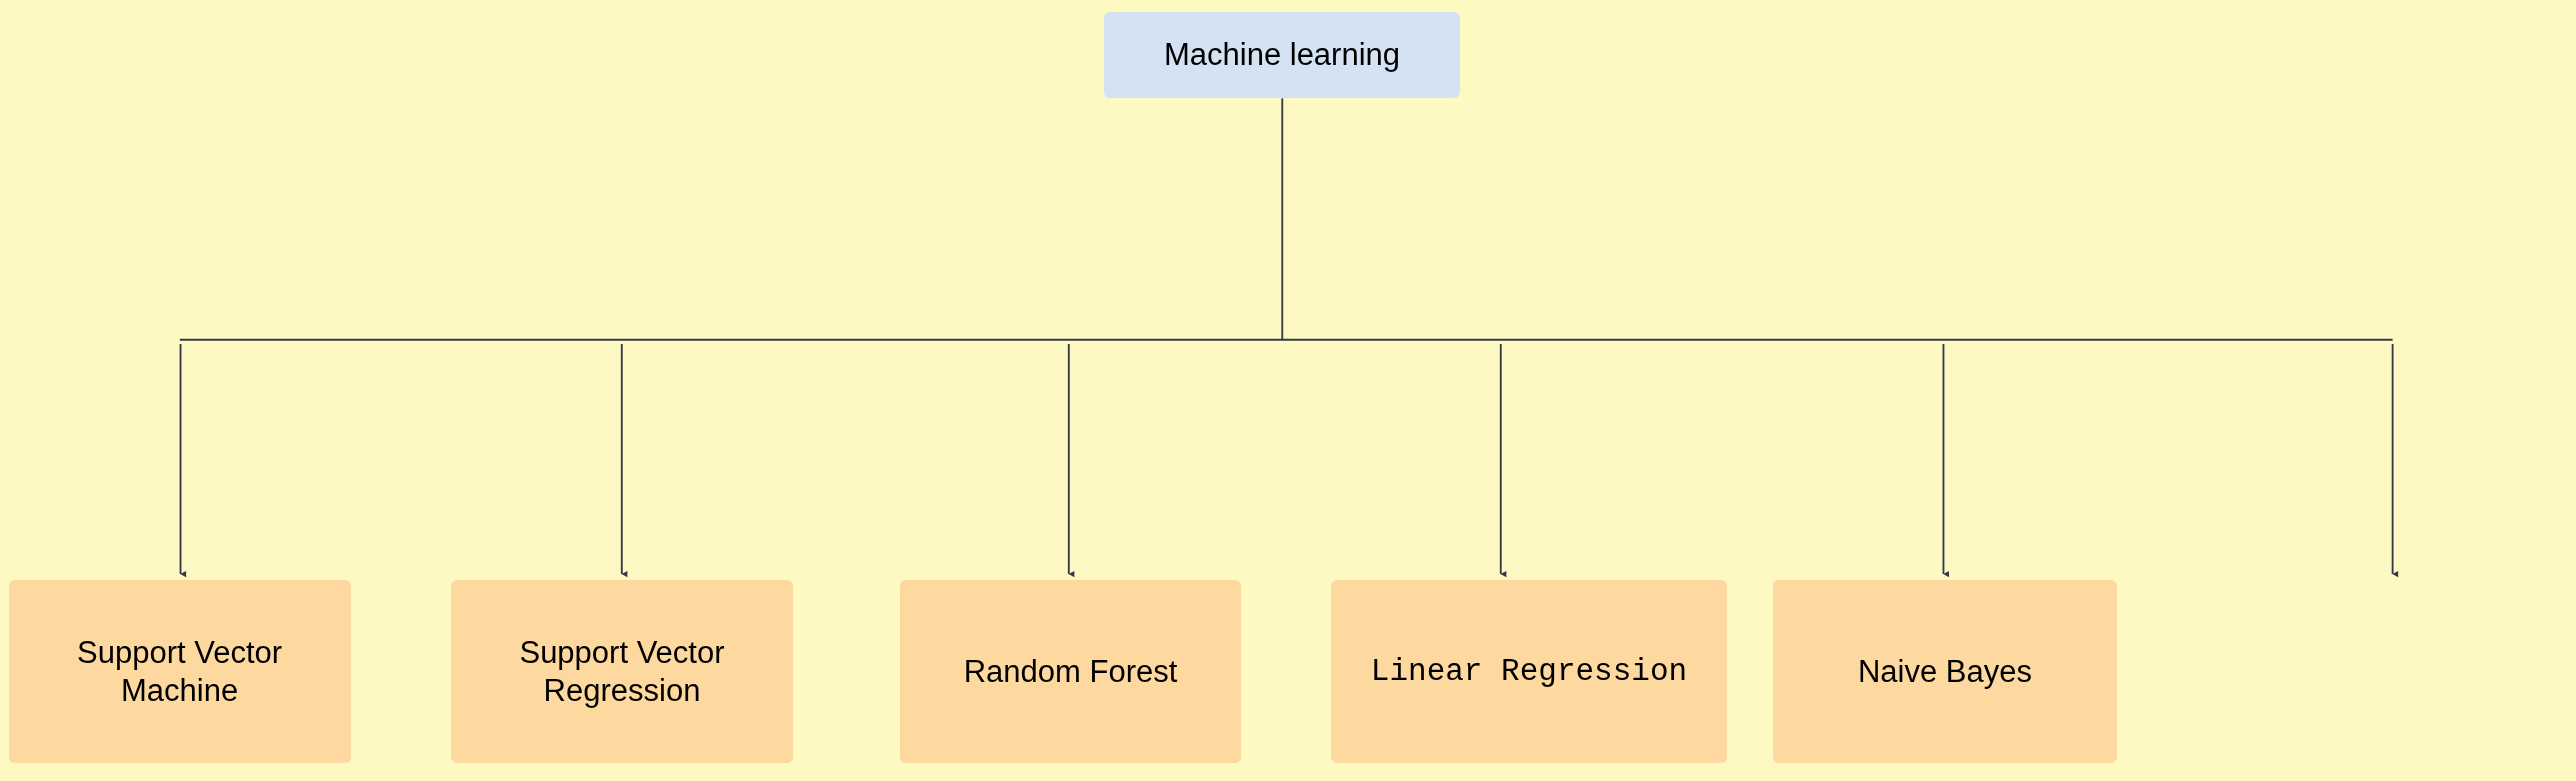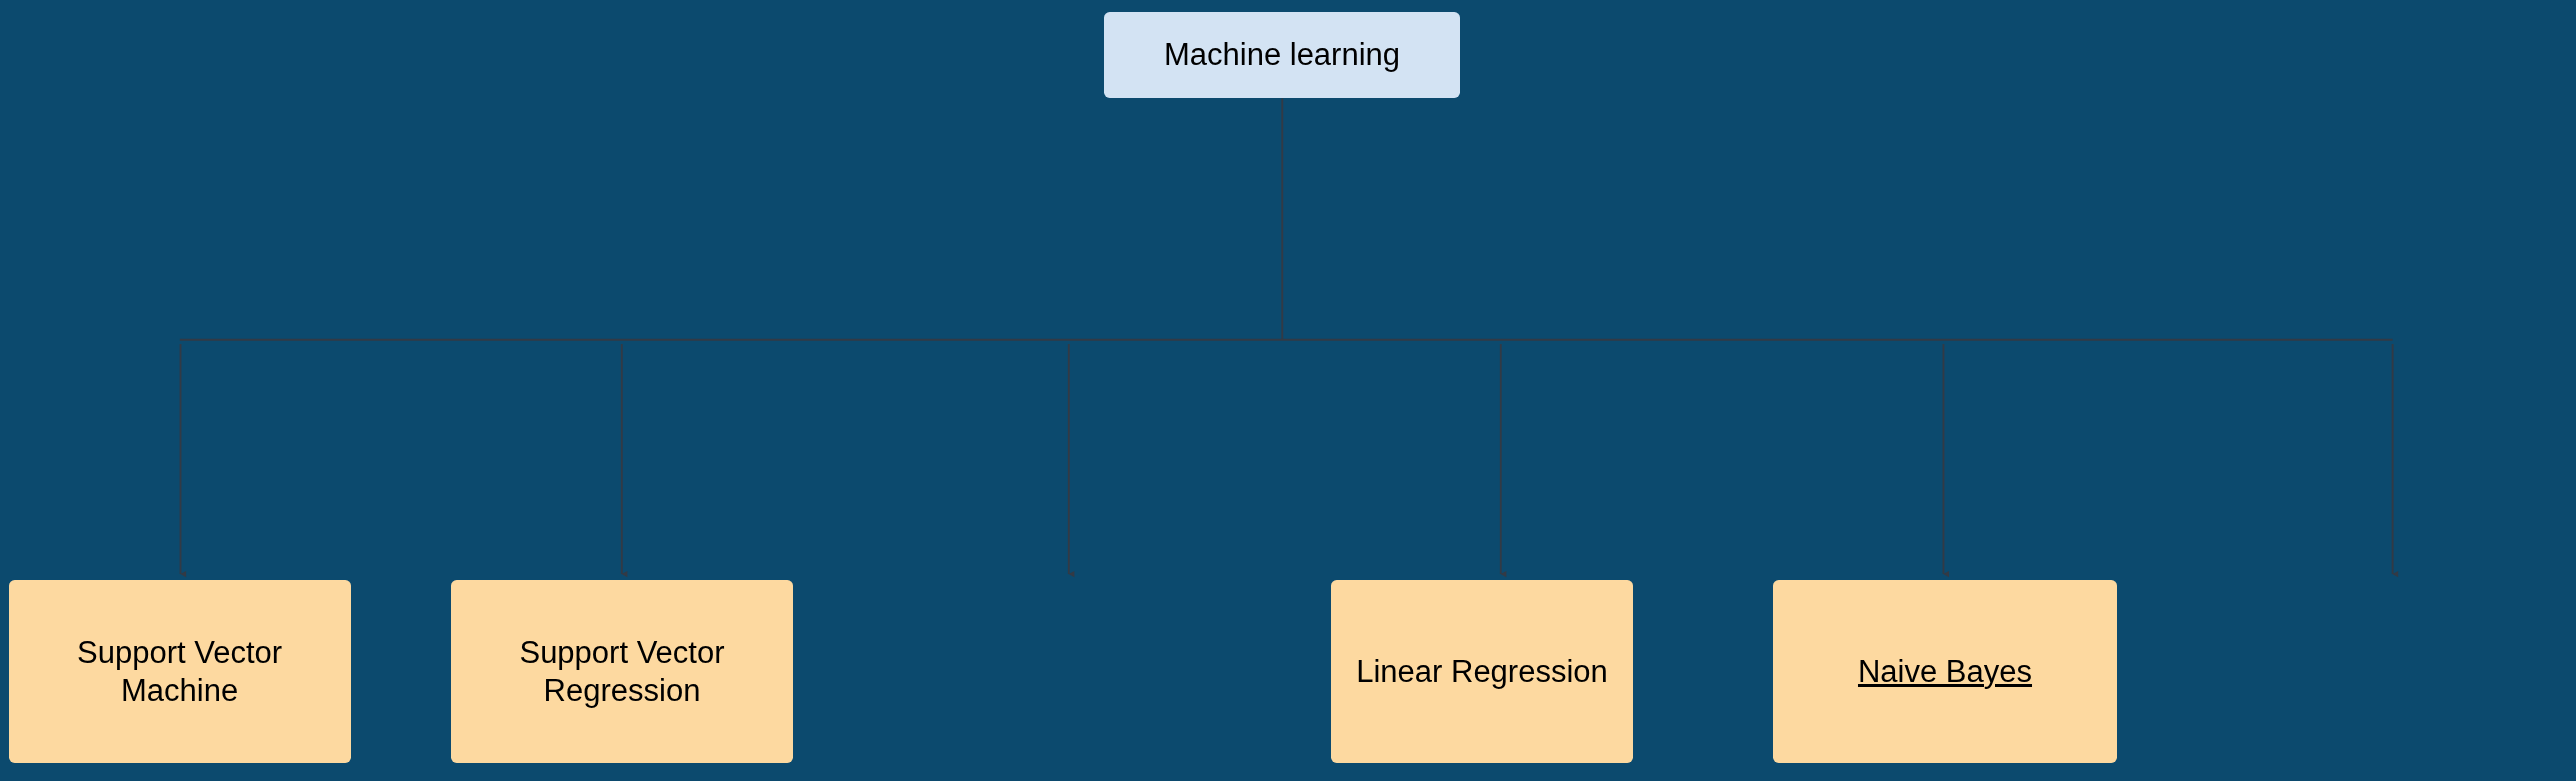--- a/index.html
+++ b/index.html
@@ -10,21 +10,21 @@
   body {
     width: 2576px;
     height: 782px;
     font-family: "Liberation Sans", sans-serif;
     overflow: hidden;
   }
   #diagram {
     position: relative;
     width: 2576px;
     height: 782px;
-    background: #0c4a6e;
+    background: #fef9c3;
   }
   #edges {
     position: absolute;
     left: 0;
     top: 0;
     width: 2576px;
     height: 782px;
     pointer-events: none;
   }
   .node {
@@ -53,22 +53,22 @@
   }
   .node-leaf {
     top: 580px;
     height: 183px;
     background: #fdd9a0;
     font-size: 31px;
   }
   .leaf-0 { left: 8.6px;   width: 342px; }
   .leaf-1 { left: 451px;  width: 342px; }
   .leaf-2 { left: 900px; width: 341px; }
-  .leaf-3 { left: 1331px; width: 302px; }
-  .leaf-4 { left: 1773px; width: 344px; text-decoration: underline; }
+  .leaf-3 { left: 1331px; width: 396px; font-family: Liberation Mono, monospace; }
+  .leaf-4 { left: 1773px; width: 344px; }
   .leaf-5 { left: 2222px; width: 341px; }
 </style>
 </head>
 <body>
 
 <div id="diagram">
 
   <svg id="edges" viewBox="0 0 3596 1091" width="2576" height="782" xmlns="http://www.w3.org/2000/svg">
     <defs>
       <marker id="arrowhead" markerWidth="10" markerHeight="9" refX="4.6" refY="8.4" orient="auto" markerUnits="userSpaceOnUse">
@@ -98,20 +98,23 @@
   <div class="node node-leaf leaf-0">
     <span class="node-label">Support Vector
 Machine</span>
   </div>
 
   <div class="node node-leaf leaf-1">
     <span class="node-label">Support Vector
 Regression</span>
   </div>
 
+  <div class="node node-leaf leaf-2">
+    <span class="node-label">Random Forest</span>
+  </div>
 
   <div class="node node-leaf leaf-3">
     <span class="node-label">Linear Regression</span>
   </div>
 
   <div class="node node-leaf leaf-4">
     <span class="node-label">Naive Bayes</span>
   </div>
 
 

